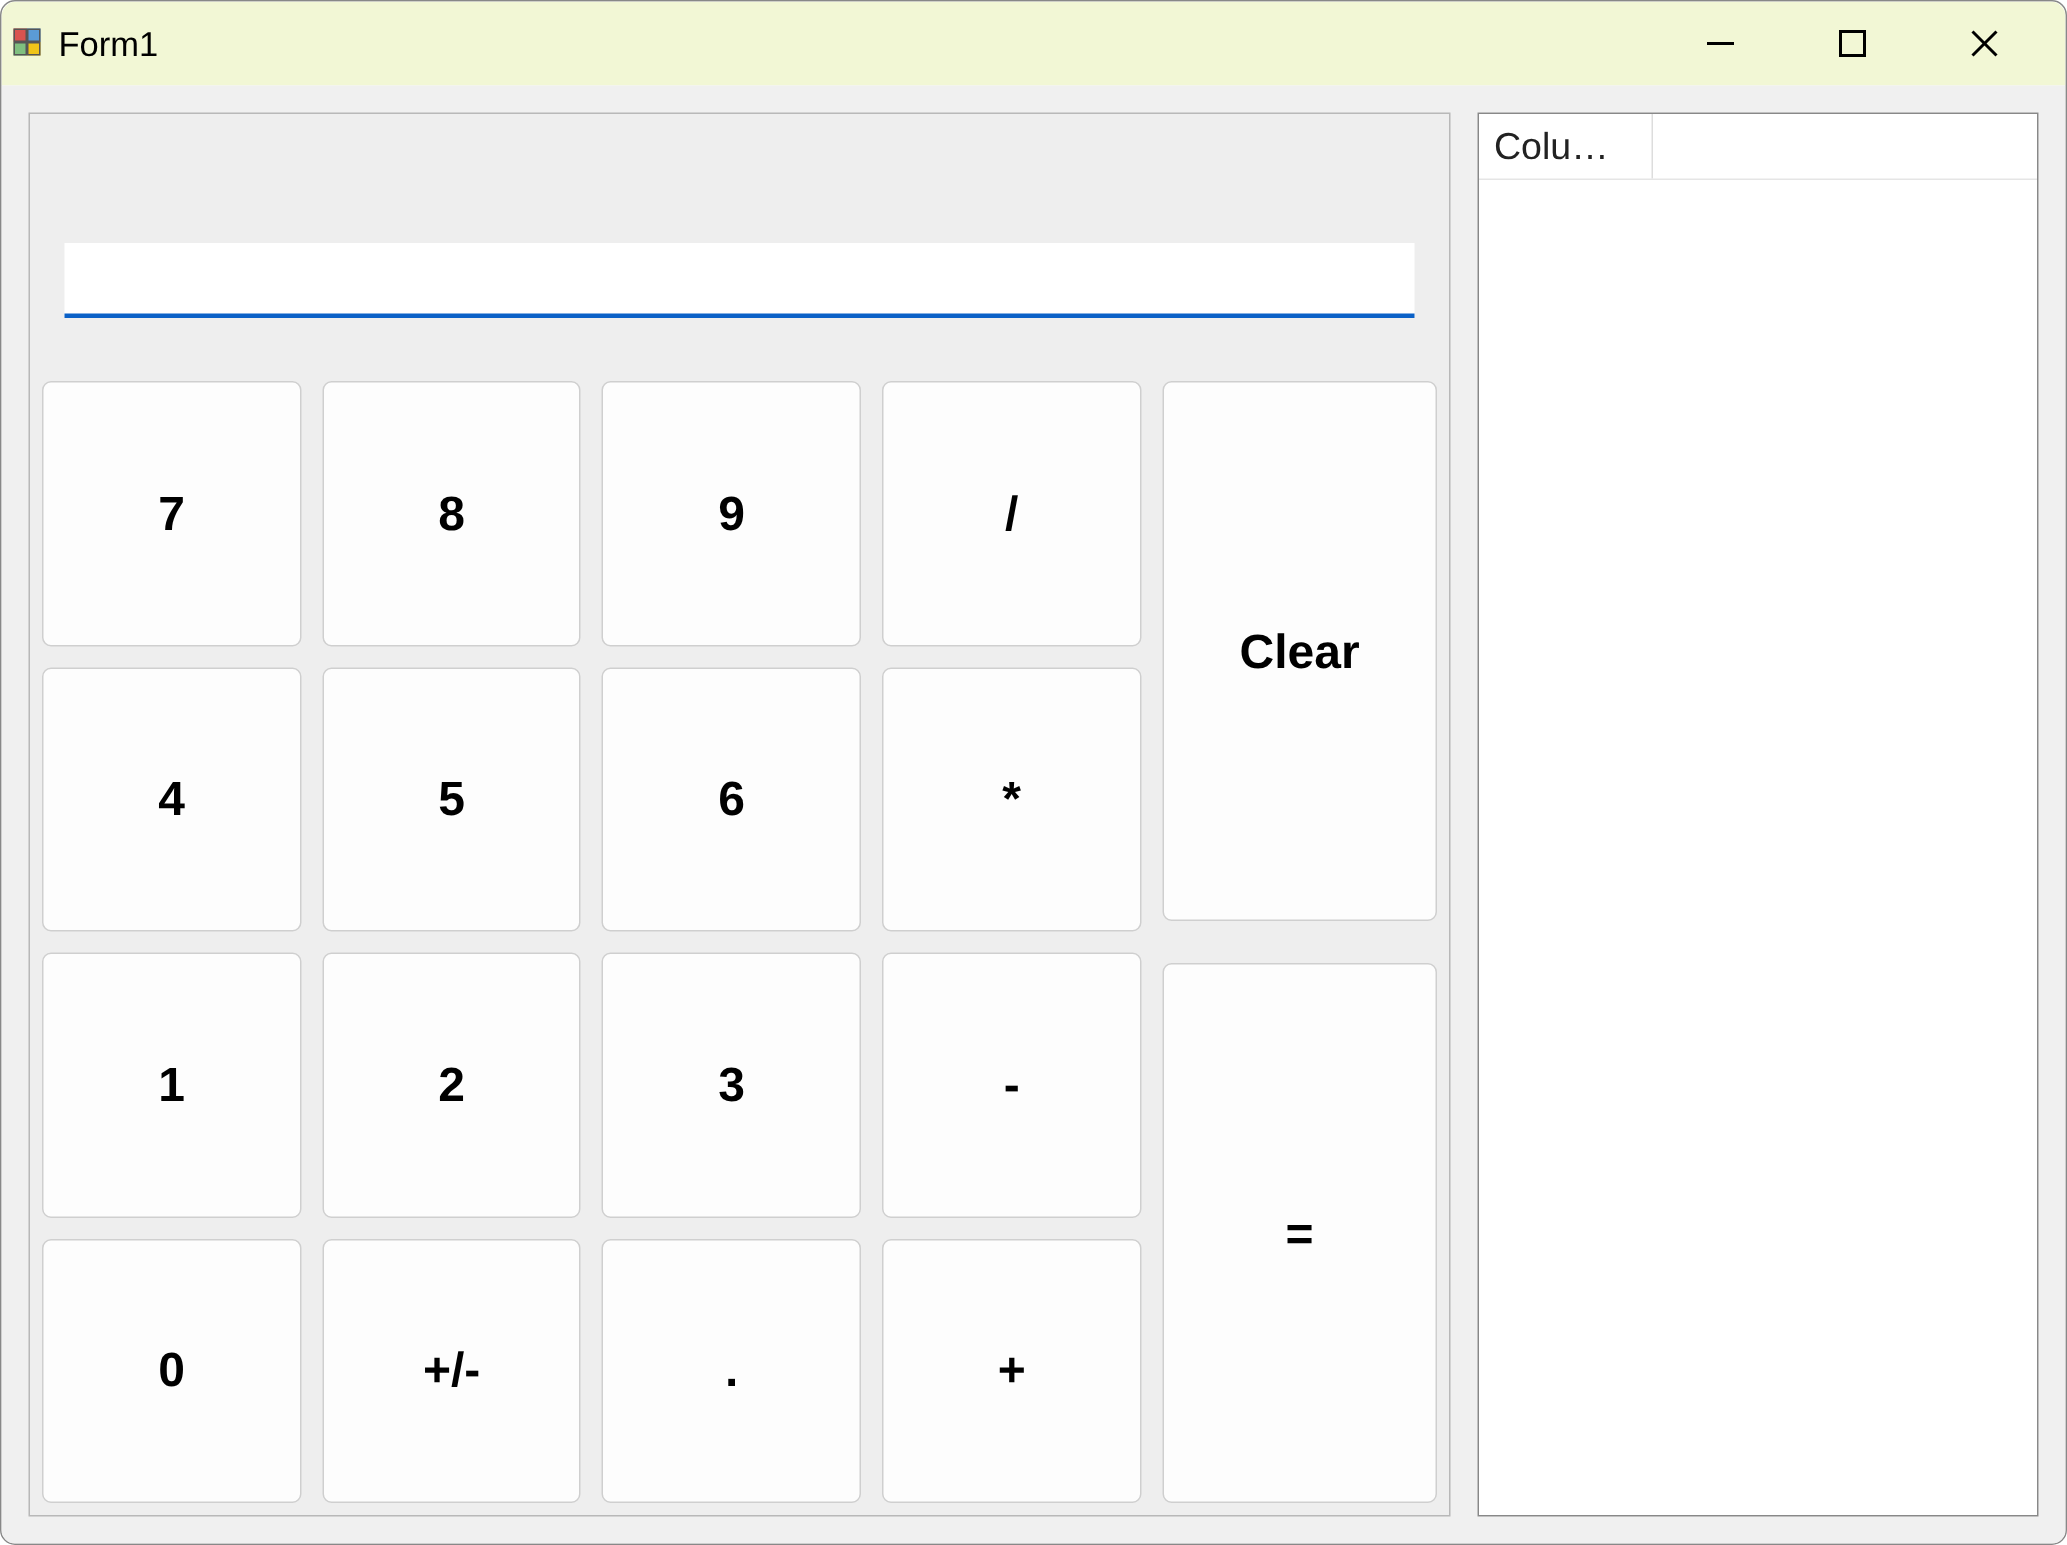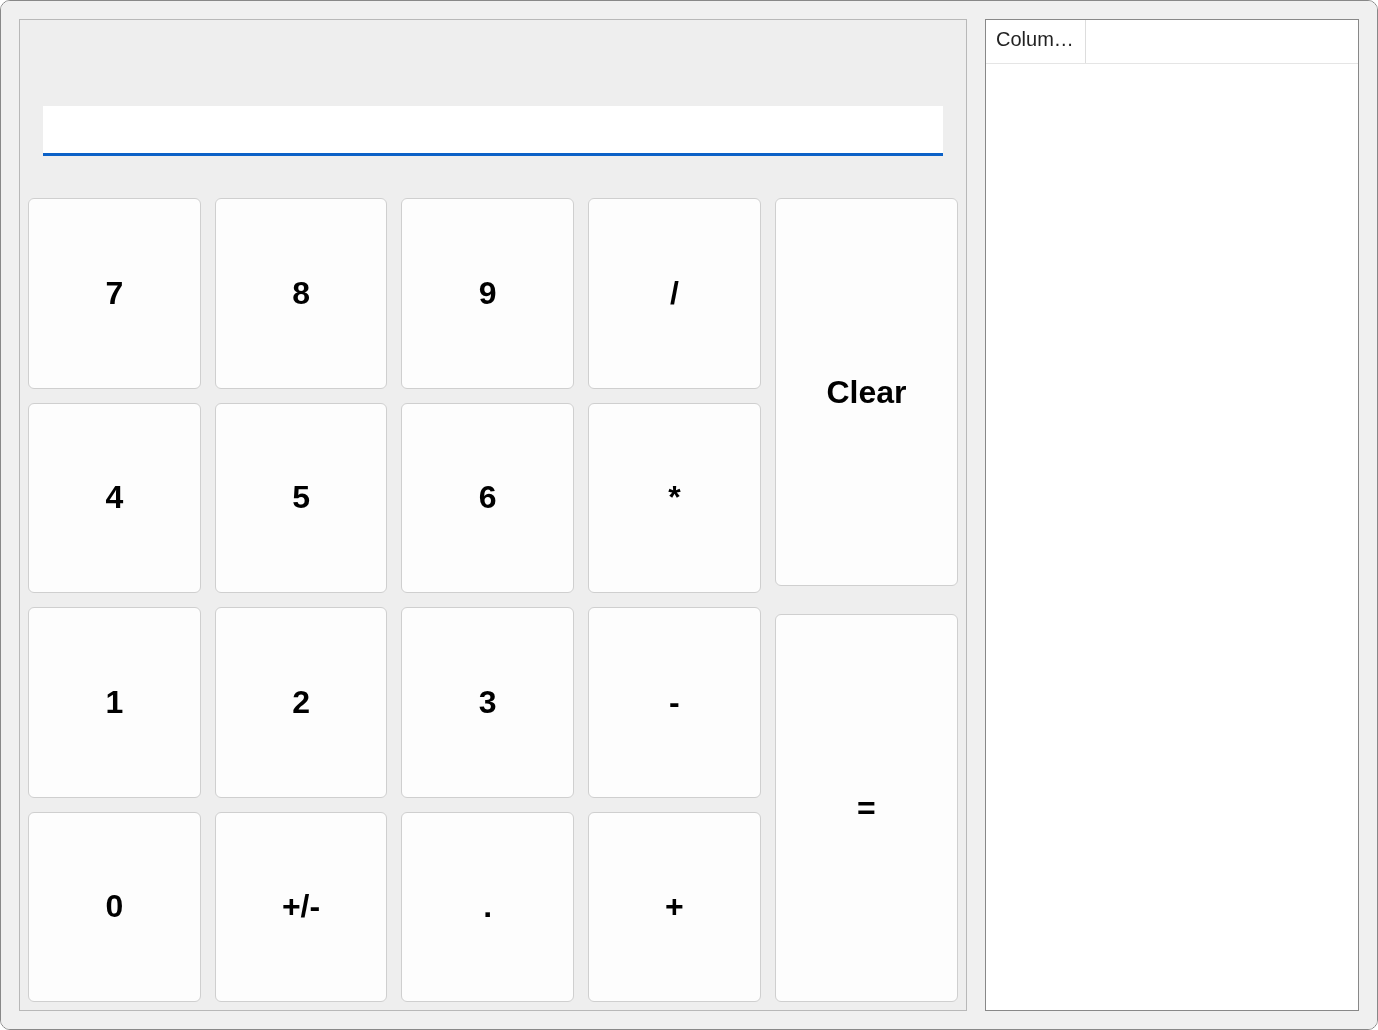--- a/index.html
+++ b/index.html
@@ -143,34 +143,62 @@
       display:flex;
       flex-direction:column;
     }
     .list-header {
       height: 44px;
       display:flex;
       border-bottom: 1px solid #e5e5e5;
     }
     .list-header-cell {
       padding: 8px 10px;
-      font-size: 20px;
+      font-size: 25px;
       color: #222;
       border-right: 1px solid #ddd;
       white-space: nowrap;
       overflow: hidden;
       text-overflow: ellipsis;
-      width: 100px;
+      width: 116px;
     }
     .list-body { flex:1; }
   </style>
 </head>
 <body>
 
 <div class="window">
+  <div class="titlebar">
+    <div class="titlebar-icon">
+      <div class="sq r"></div>
+        <div class="sq b"></div>
+        <div class="sq g"></div>
+        <div class="sq y"></div>
+    </div>
+    <div class="titlebar-title">Form1</div>
+    <div class="titlebar-spacer"></div>
+    <div class="titlebar-controls">
+      <div class="tb-btn">
+        <svg width="22" height="22" viewBox="0 0 22 22">
+            <line x1="2" y1="11" x2="20" y2="11" stroke="#000" stroke-width="2"></line>
+          </svg>
+      </div>
+      <div class="tb-btn">
+        <svg width="20" height="20" viewBox="0 0 20 20">
+            <rect x="2" y="2" width="16" height="16" fill="none" stroke="#000" stroke-width="2"></rect>
+          </svg>
+      </div>
+      <div class="tb-btn">
+        <svg width="22" height="22" viewBox="0 0 22 22">
+            <line x1="3" y1="3" x2="19" y2="19" stroke="#000" stroke-width="2"></line>
+            <line x1="19" y1="3" x2="3" y2="19" stroke="#000" stroke-width="2"></line>
+          </svg>
+      </div>
+    </div>
+  </div>
 
   <div class="client-area">
     <div class="calc-panel">
       <div class="display-area">
         <input class="display-input" type="text" value="" style="">
       </div>
       <div class="button-grid-wrap">
         <div class="left-grid">
           <div class="calc-btn">7</div>
           <div class="calc-btn">8</div>

